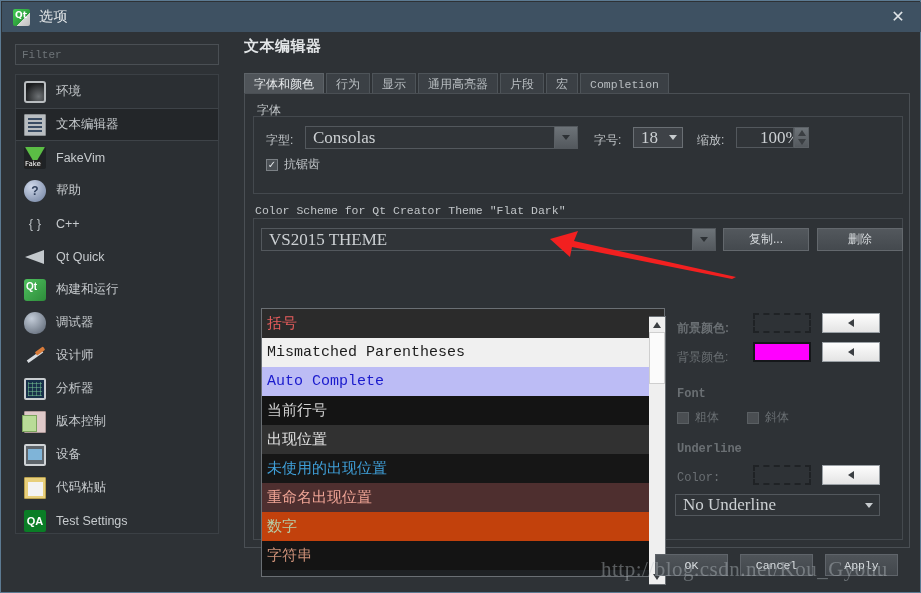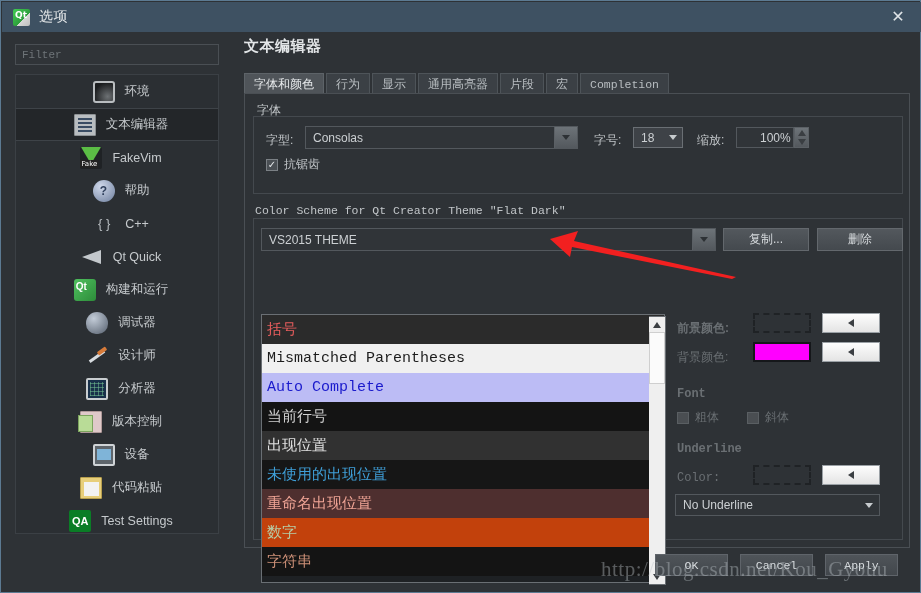--- a/index.html
+++ b/index.html
@@ -44,21 +44,21 @@
     display:flex;align-items:center;padding-left:6px;
     font-family:"Liberation Mono","DejaVu Sans Mono",monospace;
     font-size:11px;color:#6e7478;
   }
   #cat-list{
     position:absolute;left:13px;top:42px;width:204px;height:460px;
     background:#2b2f33;border:1px solid #3b4045;box-sizing:border-box;
     overflow:hidden;
   }
   .cat-item{
-    height:33px;display:flex;align-items:center;padding-left:8px;box-sizing:border-box;justify-content:center;
+    height:33px;display:flex;align-items:center;padding-left:8px;box-sizing:border-box;
   }
   .cat-item.selected{background:#232629;border-top:1px solid #3e4348;border-bottom:1px solid #3e4348;}
   .cat-label{margin-left:10px;font-size:12.5px;color:#c6cacd;}
   .cat-ico{width:22px;height:22px;flex:none;position:relative;border-radius:1px;}
   
   .ico-env{background:radial-gradient(circle at 70% 75%,#6d7174 0%,#1b1d1f 75%);border:2px solid #b9bdc0;box-sizing:border-box;border-radius:3px;}
   .ico-txt{background:#b9bdc0;border:1px solid #8d9194;box-sizing:border-box;}
   .ico-txt:before{content:"";position:absolute;left:3px;top:3px;width:14px;height:2px;background:#3a4c63;box-shadow:0 4px 0 #3a4c63,0 8px 0 #3a4c63,0 12px 0 #3a4c63;}
   .ico-fake{background:#1f2225;border-radius:2px;overflow:hidden;}
   .ico-fake:before{content:"";position:absolute;left:1px;top:0;width:0;height:0;border-left:10px solid transparent;border-right:10px solid transparent;border-top:17px solid #5bbd45;}
@@ -101,40 +101,40 @@
     background:#2e3236;border:1px solid #4a4f54;box-sizing:border-box;
   }
   .grp-label{position:absolute;color:#c5c9cc;font-size:12px;}
   .fieldset{position:absolute;border:1px solid #44494e;box-sizing:border-box;}
   .lbl{color:#c2c6c9;font-size:12px;}
   .mono{font-family:"Liberation Mono","DejaVu Sans Mono",monospace;}
   
   .combo{
     background:#303438;border:1px solid #53585d;box-sizing:border-box;
     display:flex;align-items:center;position:absolute;
-    font-family:Liberation Sans, sans-serif;font-size:12px;color:#ccd0d3;
+    font-family:Liberation Serif, serif;font-size:17px;color:#ccd0d3;
   }
   .combo .ctext{padding-left:7px;flex:1;overflow:hidden;white-space:nowrap;}
   .combo .cbtn{
     width:22px;height:100%;background:linear-gradient(#6d7378,#53585d);
     border-left:1px solid #5b6065;display:flex;align-items:center;justify-content:center;flex:none;
   }
   .caret-dn{width:0;height:0;border-left:4px solid transparent;border-right:4px solid transparent;border-top:5px solid #2d3135;}
   .caret-lf{width:0;height:0;border-top:4px solid transparent;border-bottom:4px solid transparent;border-right:6px solid #3a3e42;}
   .btn{
     position:absolute;background:linear-gradient(#53585d,#44494e);
     border:1px solid #63686d;box-sizing:border-box;color:#d6dadd;
     display:flex;align-items:center;justify-content:center;font-size:12px;
   }
   .chk{width:12px;height:12px;border:1px solid #7b8085;background:#383c40;box-sizing:border-box;display:inline-flex;align-items:center;justify-content:center;flex:none;}
   .chk.on{background:#4a4f54;color:#e6e9eb;font-size:10px;}
   .chk.dis{background:#4a4e52;border-color:#5a5f63;}
   
   #scheme-list{
-    position:absolute;left:16px;top:220px;width:404px;height:269px;
+    position:absolute;left:16px;top:214px;width:404px;height:269px;
     background:#1e2124;border:1px solid #6a6f74;box-sizing:border-box;overflow:hidden;
   }
   .srow{height:29px;display:flex;align-items:center;padding-left:5px;box-sizing:border-box;font-size:15px;white-space:nowrap;}
   .srow.mono{font-family:"Liberation Mono","DejaVu Sans Mono",monospace;font-size:15px;}
   .srow.cjk{font-family:"DejaVu Sans","Liberation Sans",sans-serif;}
   #sbar{
     position:absolute;left:404px;top:222px;width:17px;height:269px;
     background:#efefef;border:1px solid #6a6f74;border-left:none;box-sizing:border-box;
   }
   .sbtn{width:100%;height:15px;background:#efefef;display:flex;align-items:center;justify-content:center;}

